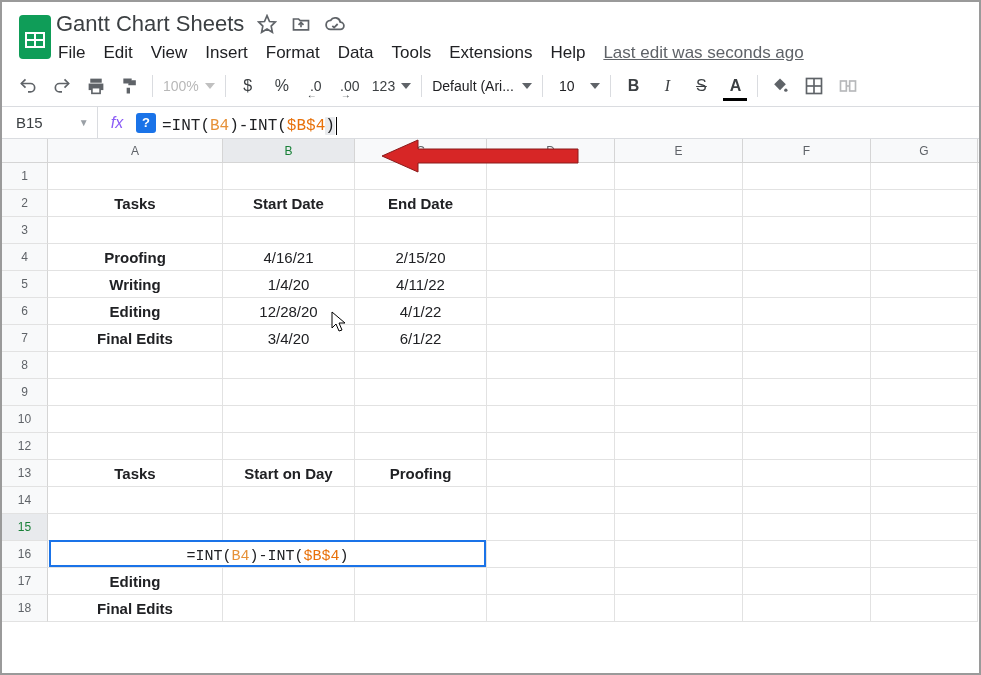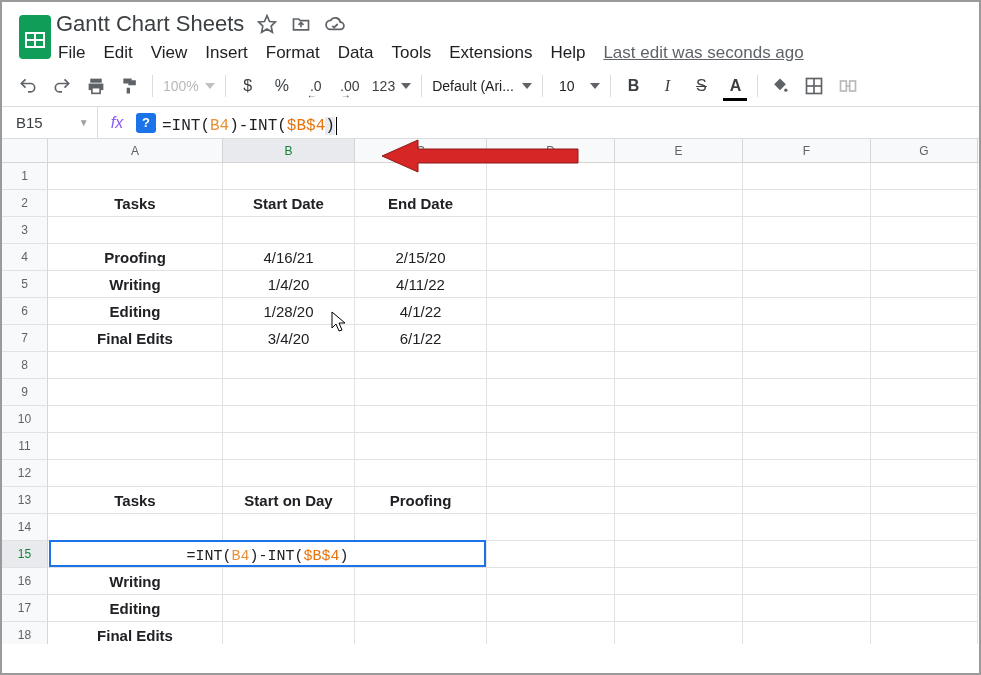--- a/index.html
+++ b/index.html
@@ -392,21 +392,21 @@
           <div class="cell cB">1/4/20</div>
           <div class="cell cC">4/11/22</div>
           <div class="cell cD"></div>
           <div class="cell cE"></div>
           <div class="cell cF"></div>
           <div class="cell cG"></div>
         </div>
         <div class="row">
           <div class="rh">6</div>
           <div class="cell cA bold">Editing</div>
-          <div class="cell cB">1/28/20</div>
+          <div class="cell cB">12/28/20</div>
           <div class="cell cC">4/1/22</div>
           <div class="cell cD"></div>
           <div class="cell cE"></div>
           <div class="cell cF"></div>
           <div class="cell cG"></div>
         </div>
         <div class="row">
           <div class="rh">7</div>
           <div class="cell cA bold">Final Edits</div>
           <div class="cell cB">3/4/20</div>
@@ -431,30 +431,20 @@
           <div class="cell cA"></div>
           <div class="cell cB"></div>
           <div class="cell cC"></div>
           <div class="cell cD"></div>
           <div class="cell cE"></div>
           <div class="cell cF"></div>
           <div class="cell cG"></div>
         </div>
         <div class="row">
           <div class="rh">10</div>
-          <div class="cell cA"></div>
-          <div class="cell cB"></div>
-          <div class="cell cC"></div>
-          <div class="cell cD"></div>
-          <div class="cell cE"></div>
-          <div class="cell cF"></div>
-          <div class="cell cG"></div>
-        </div>
-        <div class="row">
-          <div class="rh">11</div>
           <div class="cell cA"></div>
           <div class="cell cB"></div>
           <div class="cell cC"></div>
           <div class="cell cD"></div>
           <div class="cell cE"></div>
           <div class="cell cF"></div>
           <div class="cell cG"></div>
         </div>
         <div class="row">
           <div class="rh">12</div>

